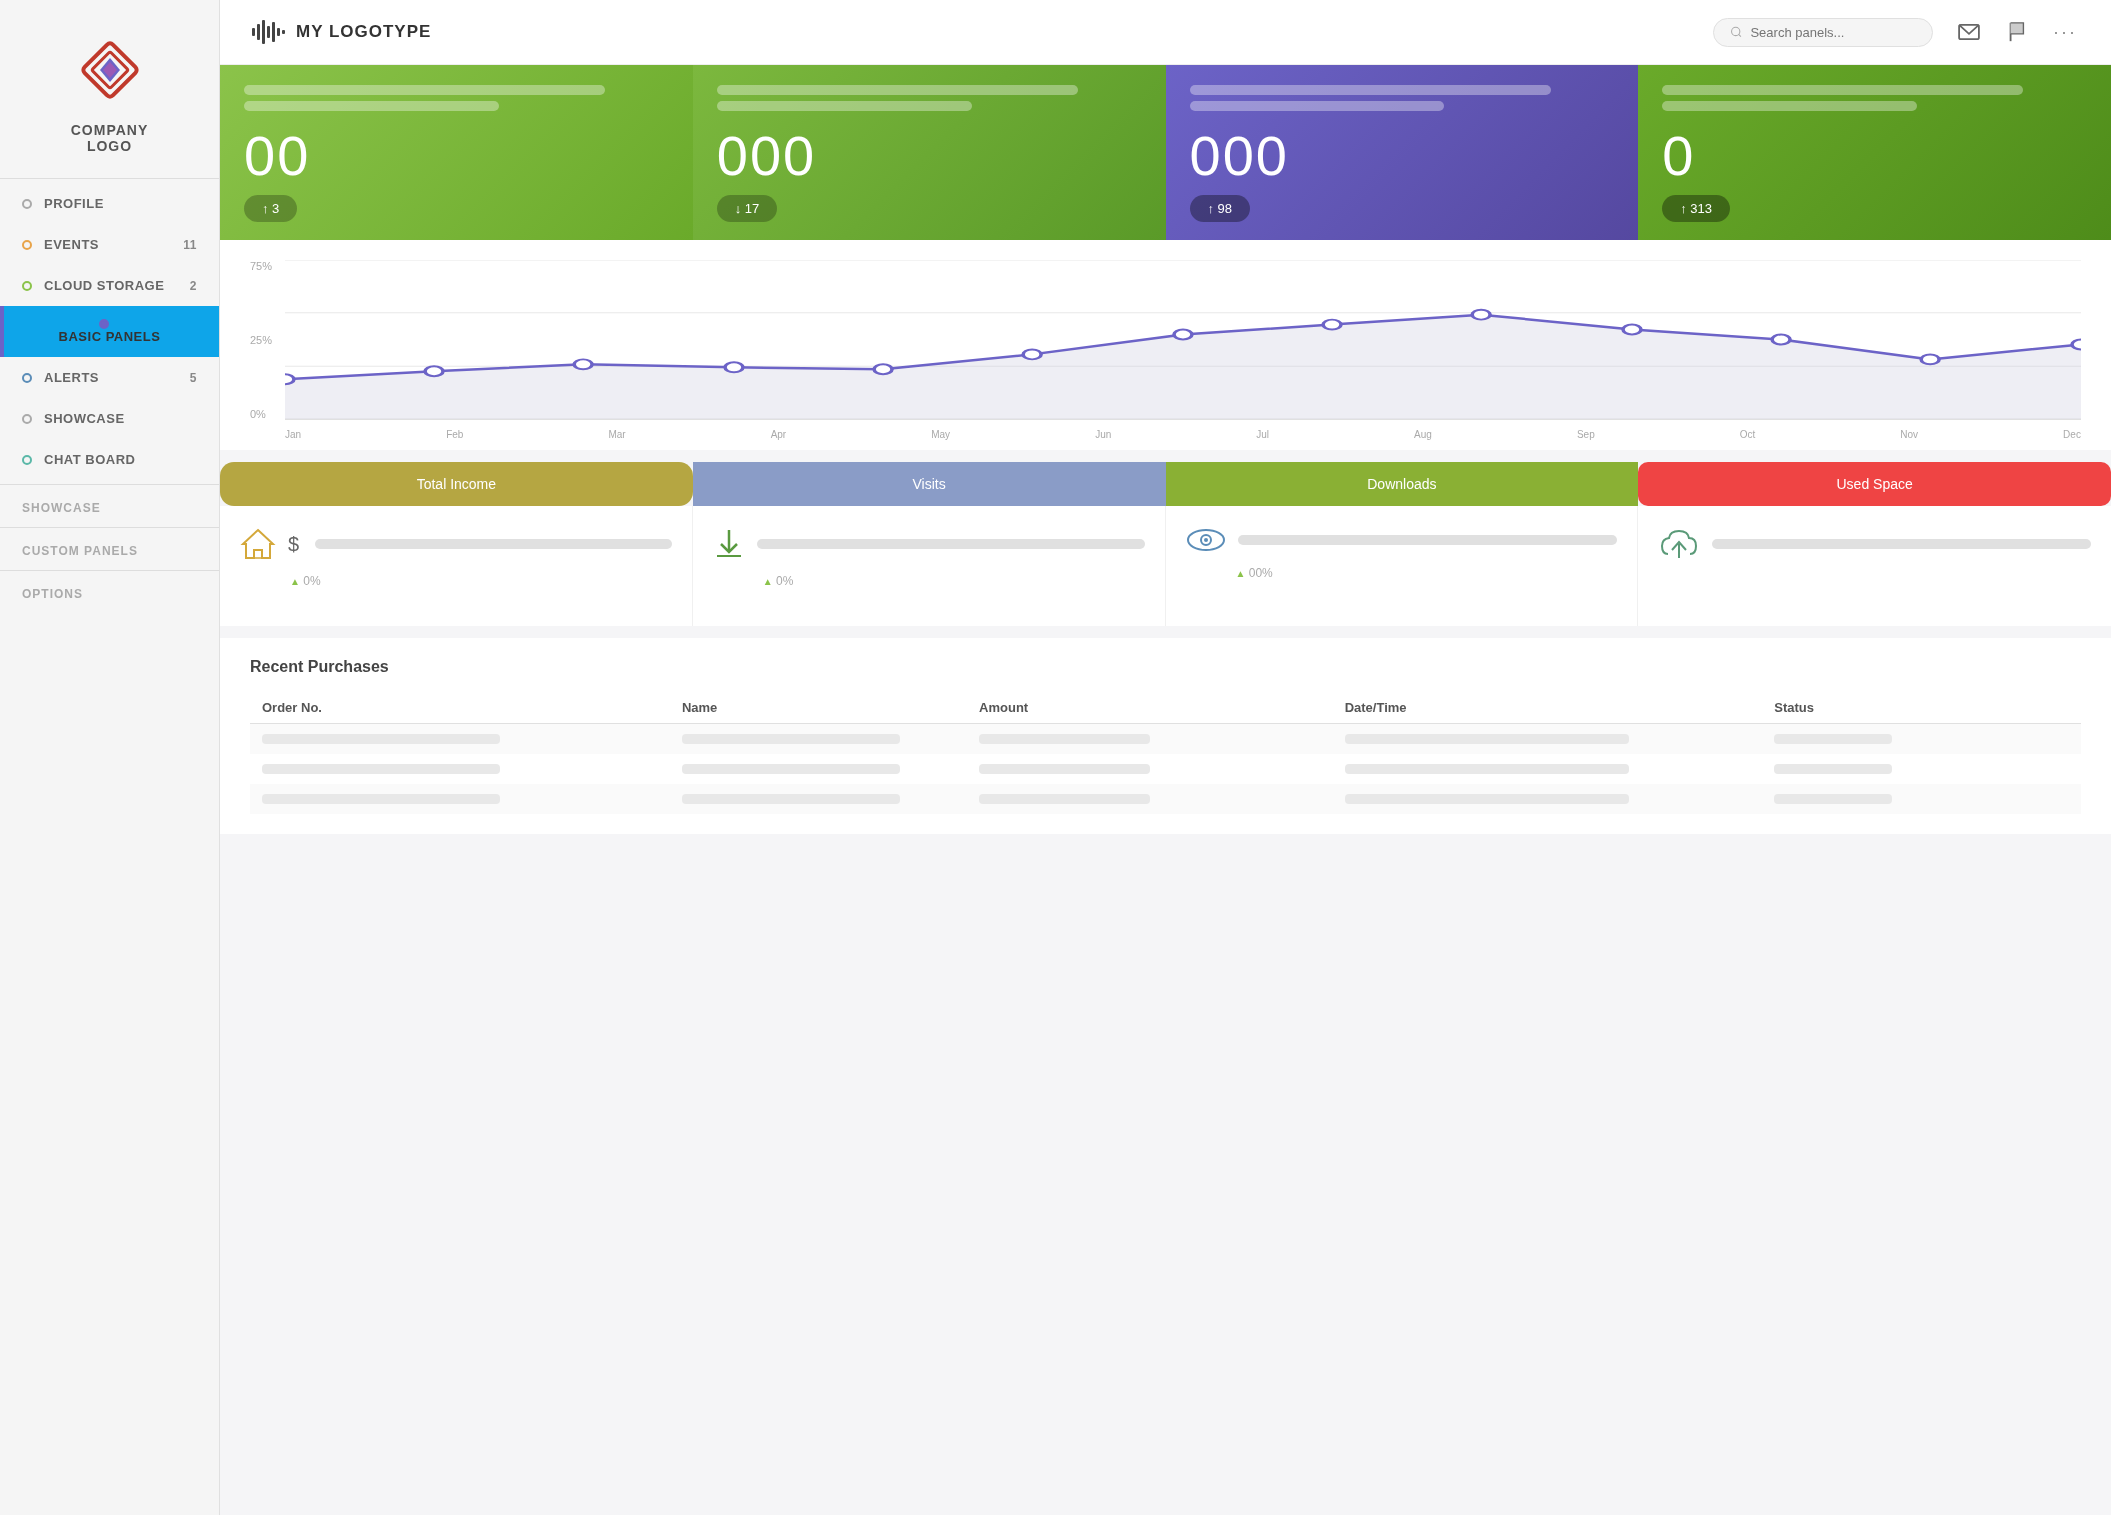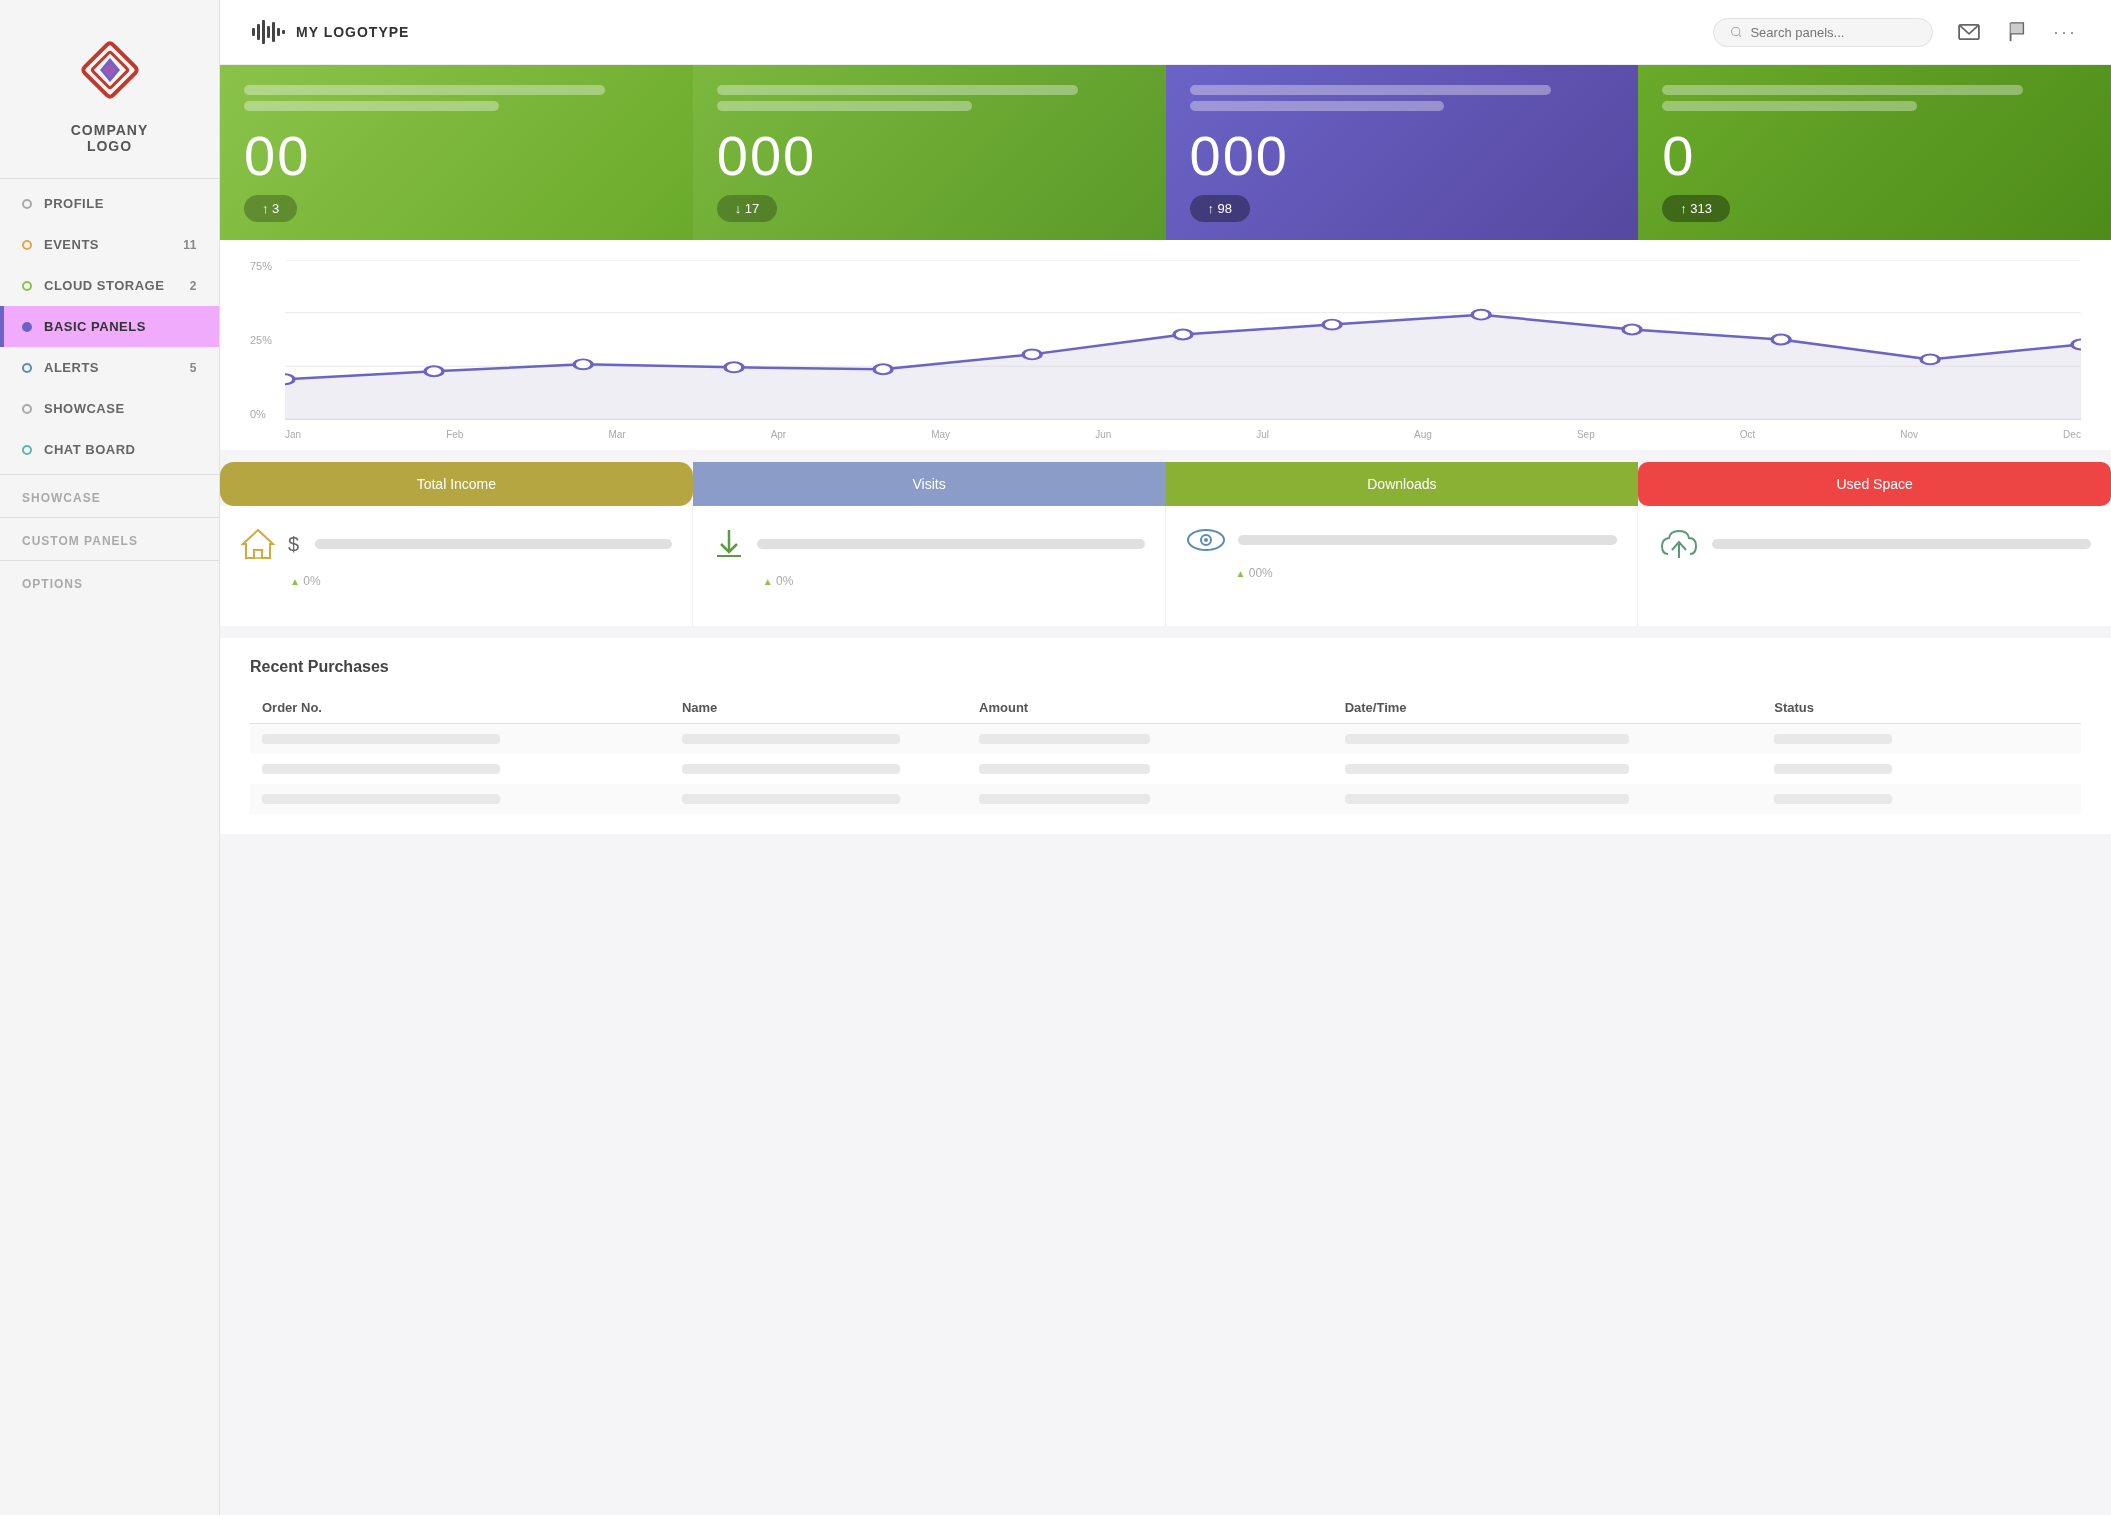--- a/index.html
+++ b/index.html
@@ -48,22 +48,23 @@
       align-items: center;
       padding: 13px 22px;
       font-size: 13px;
       font-weight: 600;
       color: #666;
       cursor: pointer;
       position: relative;
       letter-spacing: 0.5px;
     }
     .nav-item.active {
-      background: #f0abfc;
+      background: #0ea5e9;
       color: #333;
+      flex-direction: column;
     }
     .nav-item.active::before {
       content: '';
       position: absolute;
       left: 0;
       top: 0;
       bottom: 0;
       width: 4px;
       background: #6c63c7;
     }
@@ -115,21 +116,21 @@
     .header-logo-area {
       display: flex;
       align-items: center;
       gap: 10px;
     }
     .header-logo-icon {
       width: 36px;
       height: 36px;
     }
     .header-title {
-      font-size: 14px;
+      font-size: 17px;
       font-weight: 700;
       color: #333;
       letter-spacing: 1px;
     }
     .header-spacer { flex: 1; }
     .search-box {
       display: flex;
       align-items: center;
       background: #f5f5f5;
       border: 1px solid #e0e0e0;

